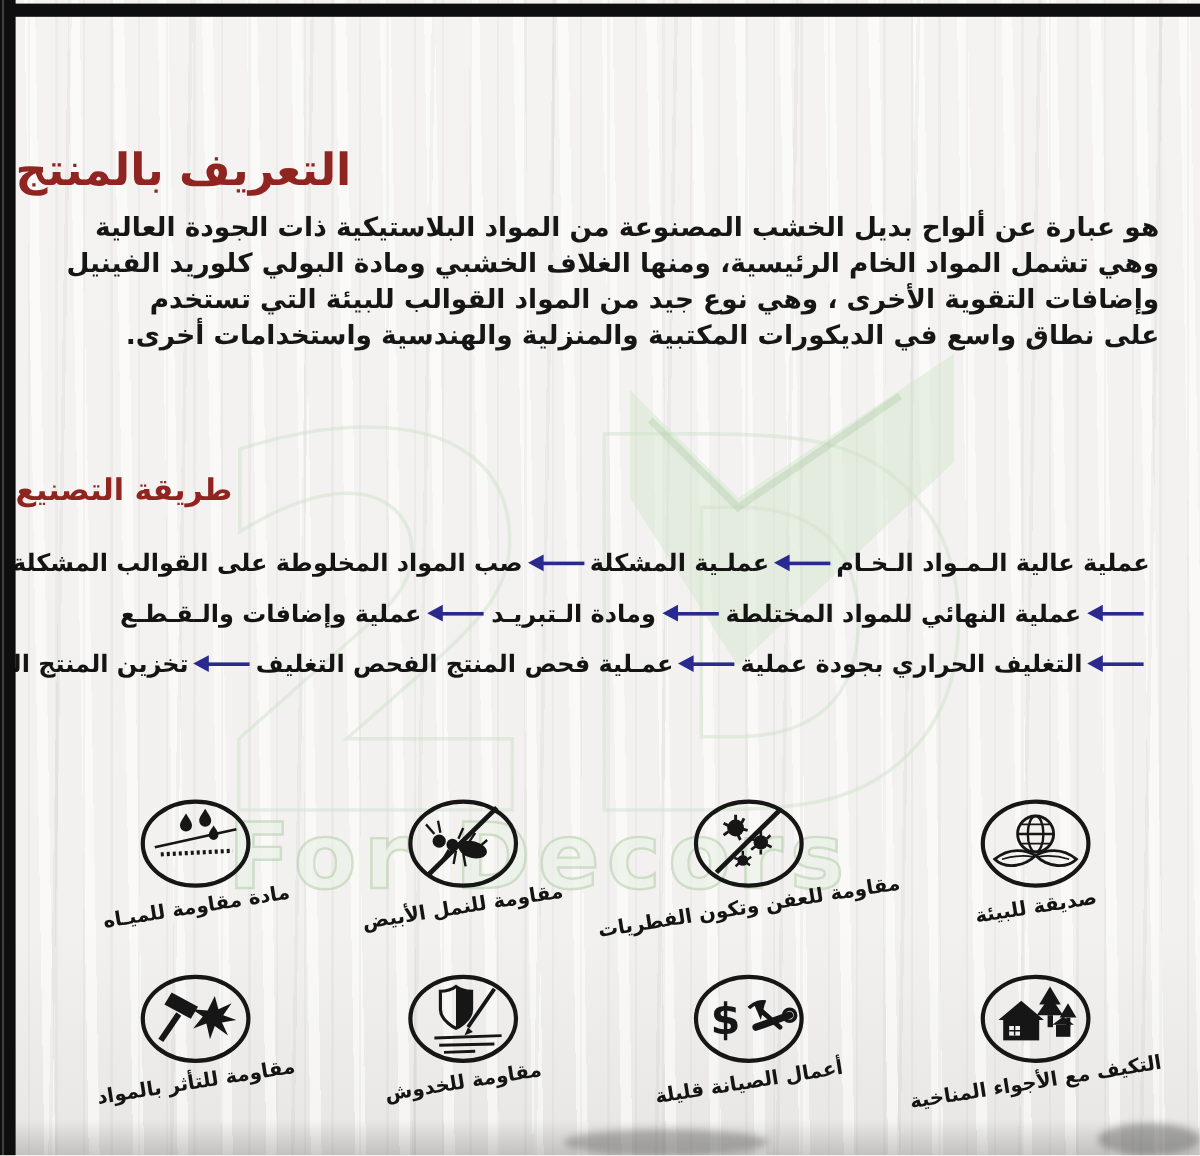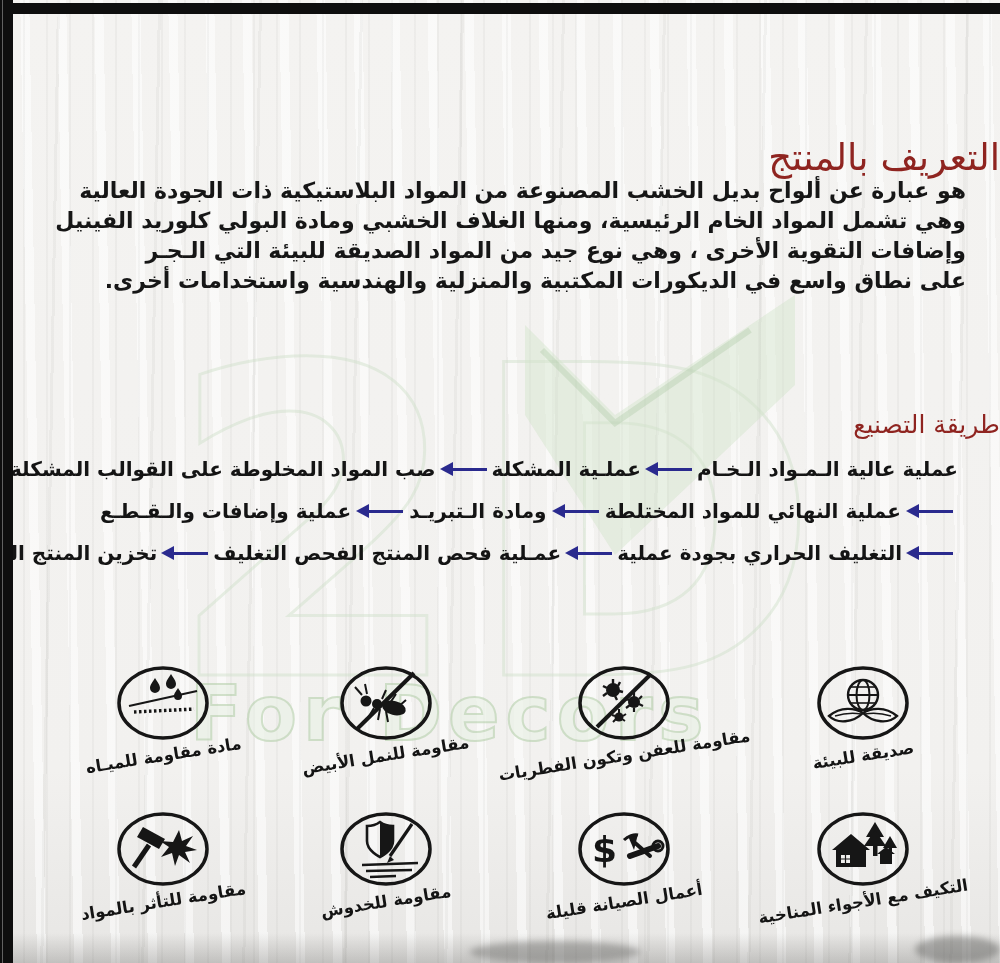--- a/index.html
+++ b/index.html
@@ -16,21 +16,21 @@
   .frame-top{position:absolute;top:3px;left:0;right:0;height:11px;background:#0e0e0e;z-index:6;}
   .frame-left{position:absolute;top:0;left:0;bottom:0;width:13px;background:#0e0e0e;z-index:6;}
   .frame-left::after{content:"";position:absolute;top:0;bottom:0;left:2px;width:1px;background:rgba(255,255,255,.35);}
 
   
   .watermark{position:absolute;left:150px;top:290px;width:660px;height:480px;z-index:1;opacity:.8;}
 
   
   .z{position:absolute;z-index:2;left:13px;right:0;}
   .title{
-    text-align:right;font-weight:normal;color:#8f2420;direction:rtl;margin-top:16px;
+    text-align:left;font-weight:bold;color:#8f2420;direction:rtl;
   }
   .title1{top:120px;font-size:37px;letter-spacing:.5px;}
   .title2{top:394px;font-size:25px;}
   .intro{
     top:176px;left:38px;right:34px;direction:rtl;text-align:right;
     color:#161616;font-weight:bold;font-size:22px;line-height:30px;
   }
   .flow{top:448px;left:100px;right:42px;direction:rtl;color:#141414;}
   .flow-row{display:flex;align-items:center;justify-content:space-between;height:42px;}
   .step{font-weight:bold;font-size:20px;white-space:nowrap;}
@@ -72,21 +72,21 @@
   </svg>
 
   <div class="frame-top"></div>
   <div class="frame-left"></div>
 
   <div class="z title title1">التعريف بالمنتج</div>
 
   <div class="z intro">
     <div>هو عبارة عن ألواح بديل الخشب المصنوعة من المواد البلاستيكية ذات الجودة العالية</div>
     <div>وهي تشمل المواد الخام الرئيسية، ومنها الغلاف الخشبي ومادة البولي كلوريد الفينيل</div>
-    <div>وإضافات التقوية الأخرى ، وهي نوع جيد من المواد الصديقة للبيئة التي الـجـر</div>
+    <div>وإضافات التقوية الأخرى ، وهي نوع جيد من المواد القوالب للبيئة التي تستخدم</div>
     <div>على نطاق واسع في الديكورات المكتبية والمنزلية والهندسية واستخدامات أخرى.</div>
   </div>
 
   <div class="z title title2">طريقة التصنيع</div>
 
   <div class="z flow">
     <div class="flow-row">
       <span class="step">عملية عالية الـمـواد الـخـام</span>
       <span class="arrow"></span>
       <span class="step">عملـية المشكلة</span>

